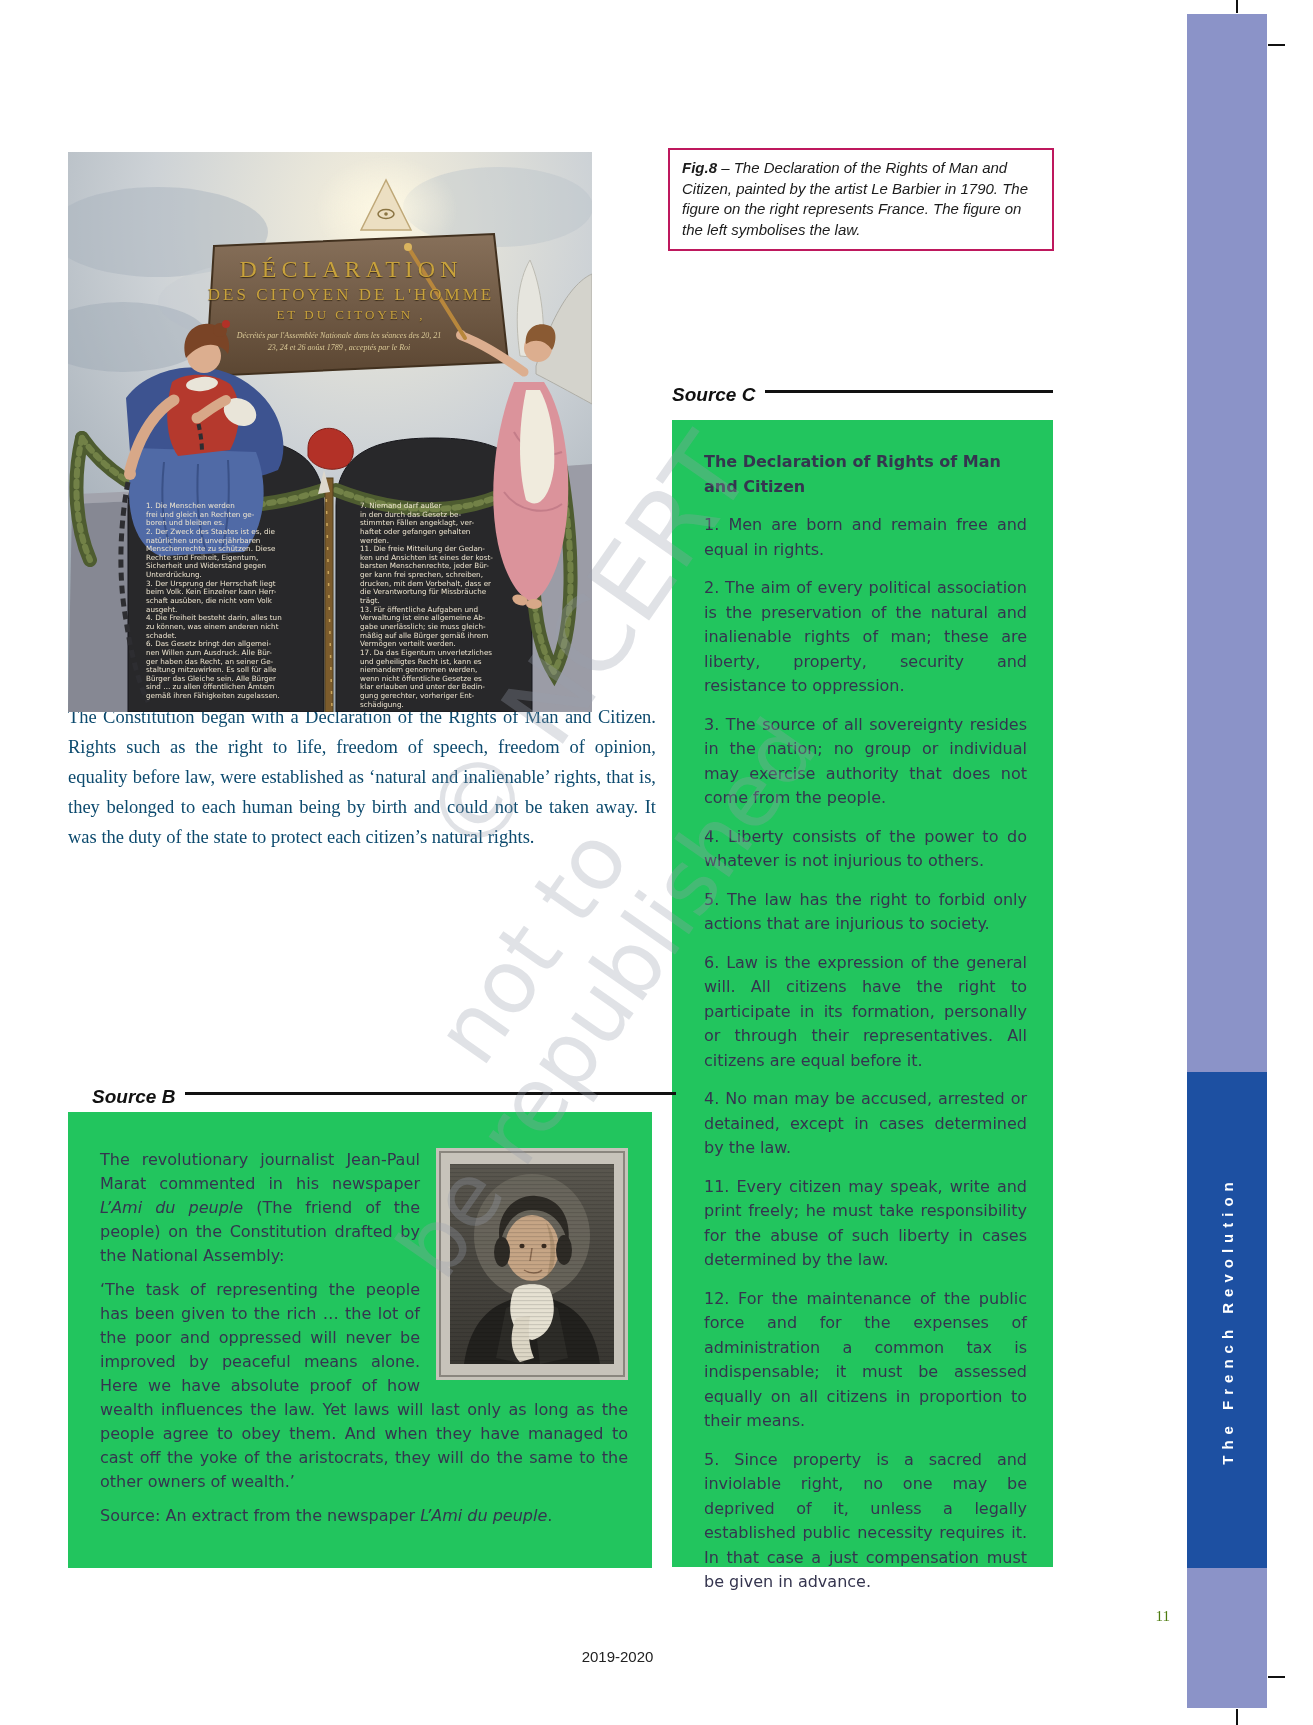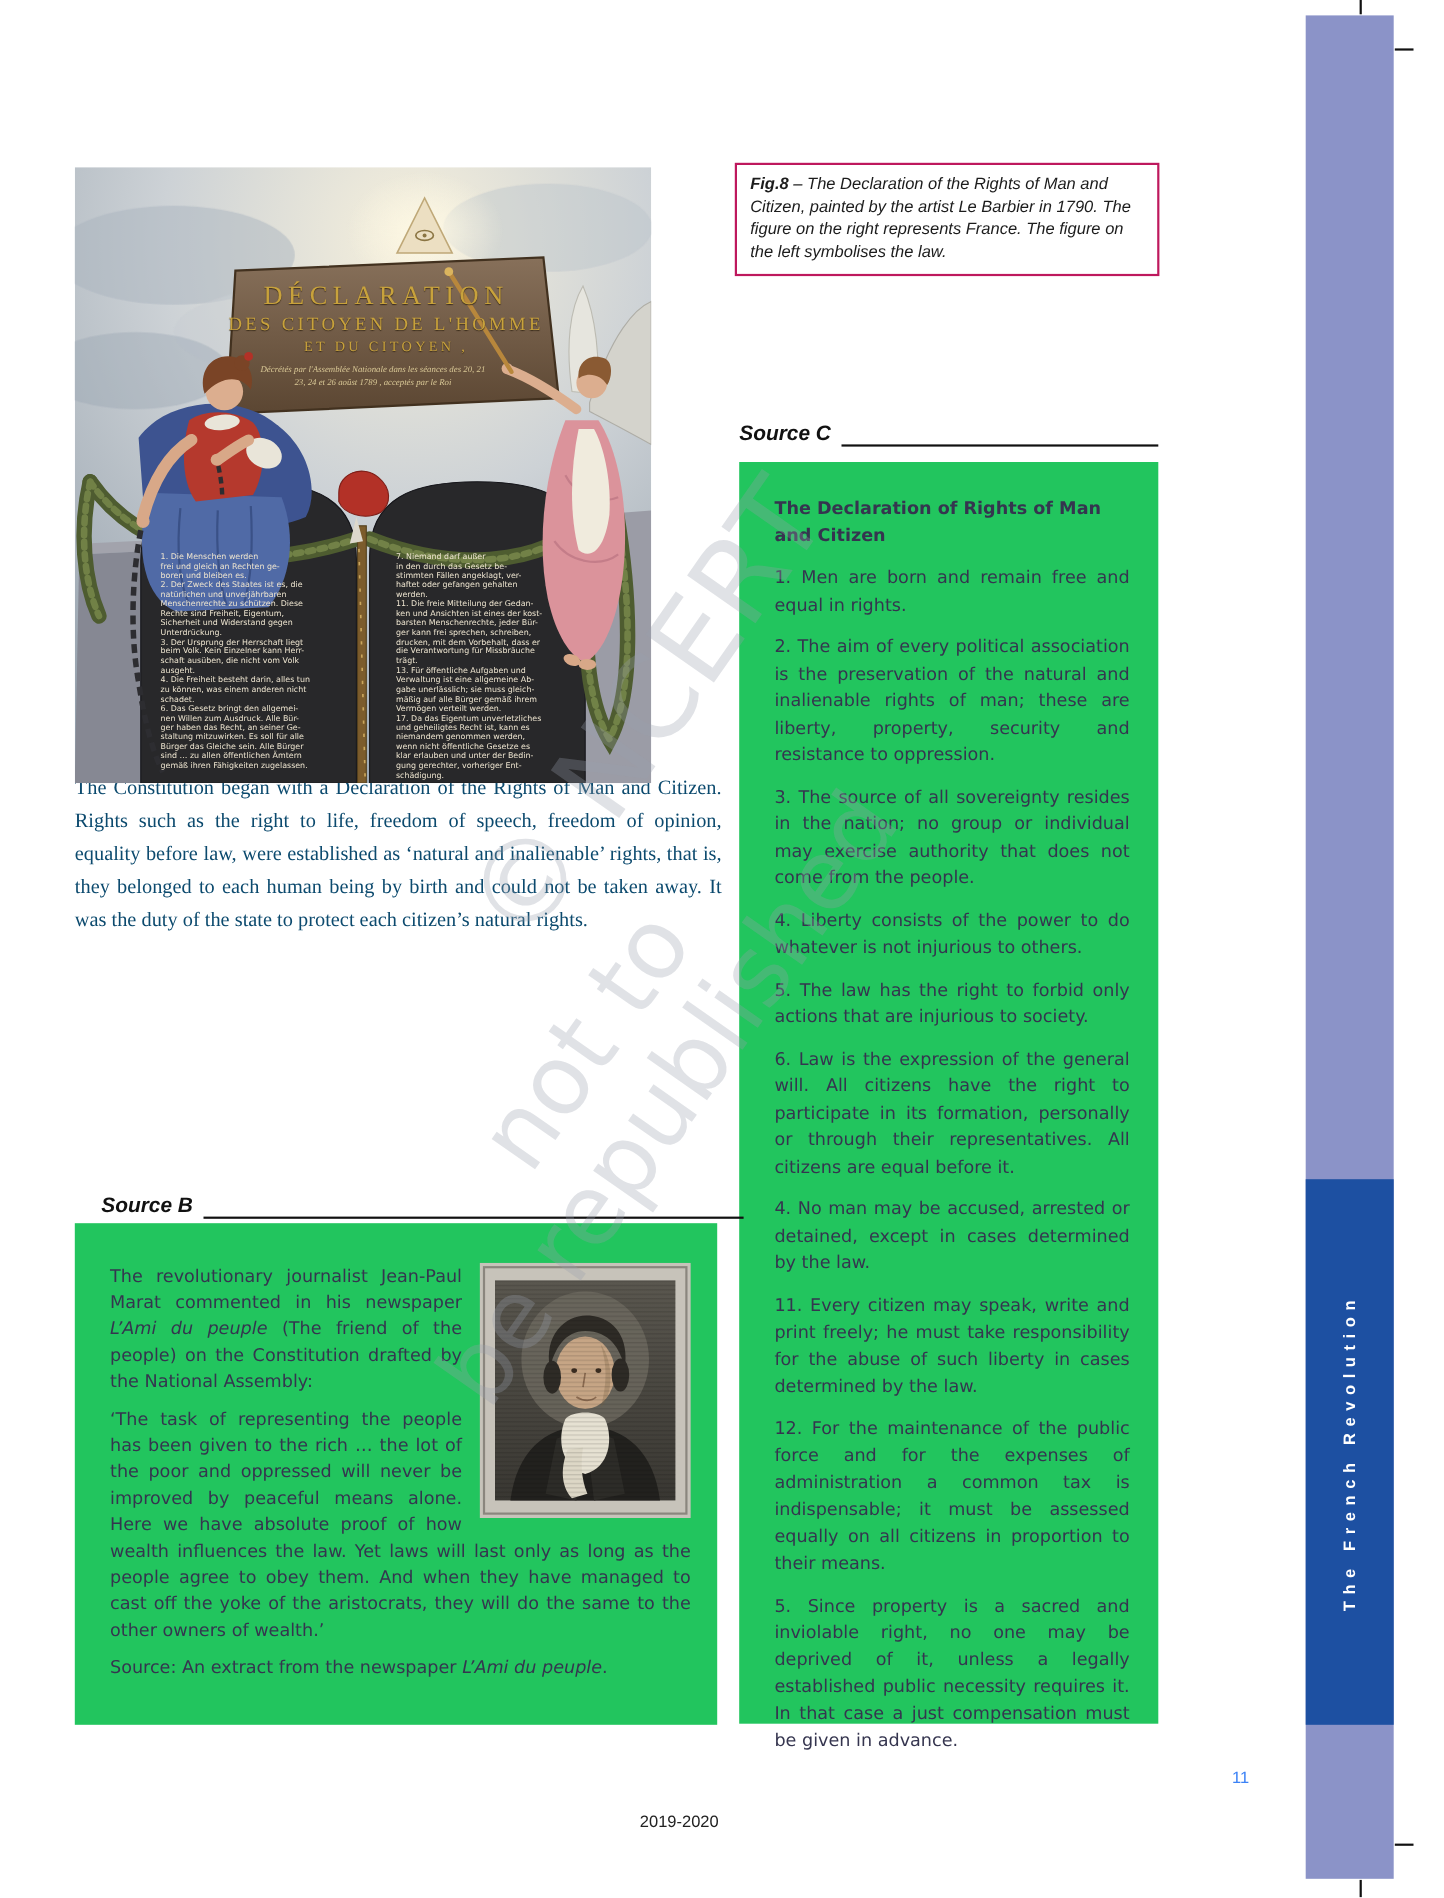--- a/index.html
+++ b/index.html
@@ -28,21 +28,21 @@
   #tabcolL{left:78px;top:350px;width:216px;}
   #tabcolR{left:292px;top:350px;width:214px;}
 
   
   #figcap{left:668px;top:148px;width:386px;min-height:92px;border:2px solid #be185d;box-sizing:border-box;
           padding:8px 12px;font-size:15px;font-style:italic;line-height:1.38;color:#1c1c1c;
           font-family:"Liberation Sans",sans-serif;}
   #figcap b{font-weight:bold;}
 
   
-  .src-head{display:flex;align-items:flex-end;z-index:2;}
+  .src-head{display:flex;align-items:flex-start;z-index:2;}
   .src-head .lbl{font-family:"Liberation Sans",sans-serif;font-weight:bold;font-style:italic;
                  font-size:19px;color:#111;white-space:nowrap;}
   .src-head .rule{flex:1;height:2.5px;background:#111;margin-left:10px;margin-top:6px;}
   #srcChead{left:672px;top:384px;width:381px;}
   #srcBhead{left:68px;top:1086px;width:584px;margin-left:24px;}
 
   
   .src-box{background:#22c55e;box-sizing:border-box;color:#35354f;z-index:1;
            font-family:"DejaVu Sans",sans-serif;}
   #srcCbox{left:672px;top:420px;width:381px;height:1147px;padding:30px 26px 0 32px;}
@@ -57,22 +57,22 @@
             font-size:18.5px;line-height:30px;color:#0c4a6e;text-align:justify;}
 
   
   #bandLight{left:1187px;top:14px;width:80px;height:1694px;background:#8b93c8;z-index:0;}
   #bandDark{left:1187px;top:1072px;width:80px;height:496px;background:#1d50a2;z-index:1;}
   #vlabel{left:1187px;top:1072px;width:80px;height:496px;z-index:2;display:flex;align-items:center;justify-content:center;}
   #vlabel span{transform:rotate(-90deg);white-space:nowrap;color:#ffffff;font-weight:bold;
                font-family:"Liberation Sans",sans-serif;font-size:15px;letter-spacing:6px;}
 
   
-  #pgnum{left:1120px;top:1608px;width:50px;text-align:left;font-size:15px;color:#3b82f6;
-         font-family:Liberation Sans, sans-serif;}
+  #pgnum{left:1120px;top:1608px;width:50px;text-align:right;font-size:15px;color:#4d7c0f;
+         font-family:Liberation Serif, serif;}
   #year{left:0px;top:1648px;width:1235px;text-align:center;font-size:15px;color:#222;
         font-family:"Liberation Sans",sans-serif;}
 
   
   .crop{position:absolute;background:#111;z-index:3;}
   #cm1{left:1236px;top:0;width:2px;height:13px;}
   #cm2{left:1268px;top:44px;width:17px;height:2px;}
   #cm3{left:1268px;top:1676px;width:17px;height:2px;}
   #cm4{left:1236px;top:1709px;width:2px;height:16px;}
 </style>

